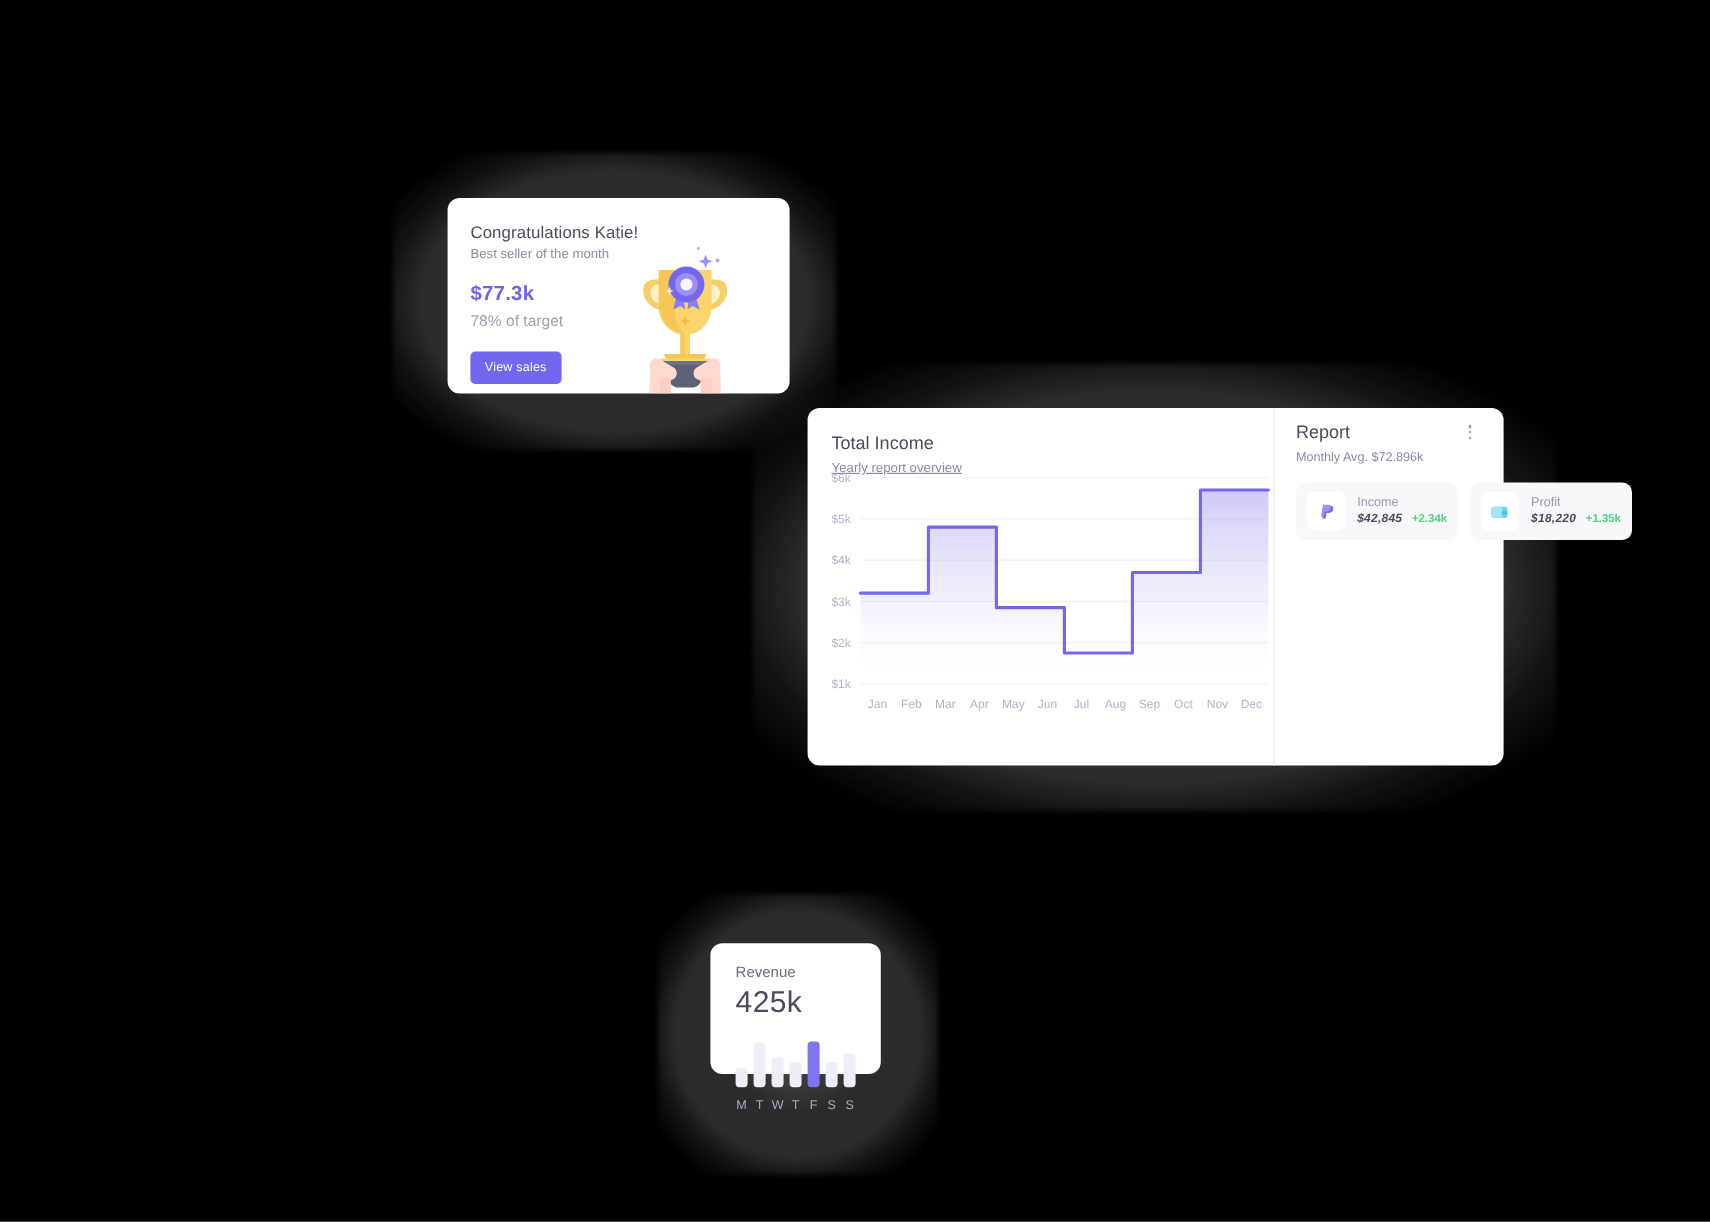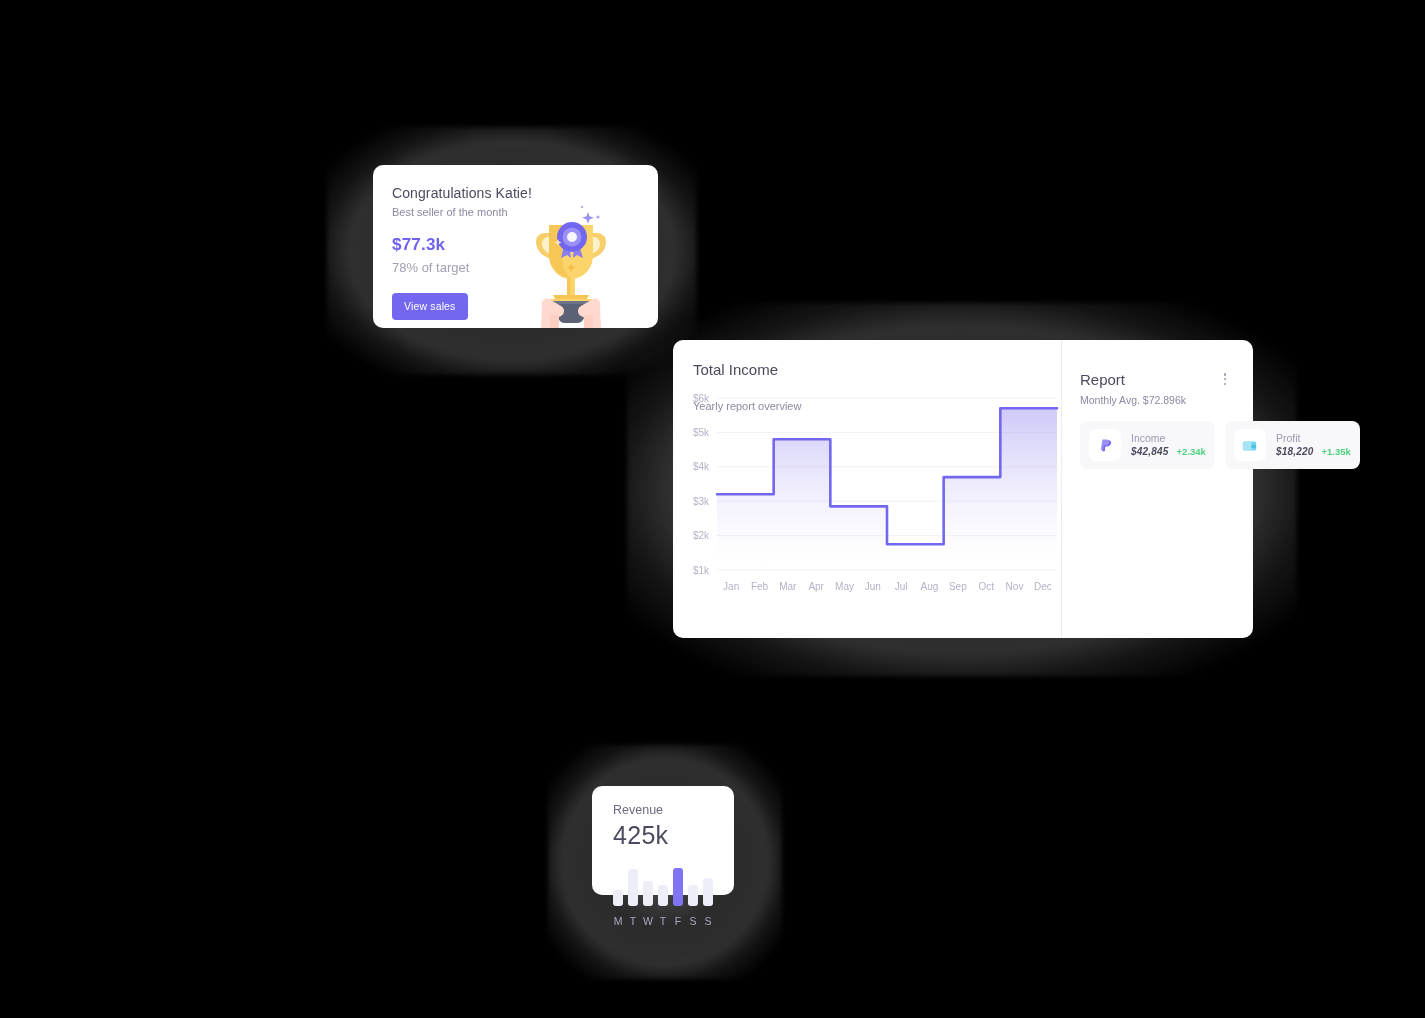--- a/index.html
+++ b/index.html
@@ -87,28 +87,28 @@
 
   
   #halo-income { left: 627px; top: 303px; width: 670px; height: 373px; }
 
   #card-income {
     left: 673px; top: 340px; width: 580px; height: 298px;
     display: flex;
   }
   .income-left { width: 388px; padding: 21px 0 0 20px; position: relative; }
   .income-title { font-size: 15px; color: #4b4b5e; font-weight: 500; }
-  .income-sub { font-size: 11px; color: #8a8aa3; margin-top: 22px; }
+  .income-sub { font-size: 11px; color: #8a8aa3; margin-top: 6px; text-decoration: underline; }
 
   .chart-area { position: absolute; left: 0; top: 50px; width: 388px; height: 210px; }
 
   .income-right {
     width: 189px;
     border-left: 1px solid #ebebf2;
-    padding: 31px 18px 0 18px;
+    padding: 12px 18px 0 18px;
     position: relative;
   }
   .report-head { display: flex; justify-content: space-between; align-items: flex-start; }
   .report-title { font-size: 15px; color: #4b4b5e; font-weight: 500; }
   .kebab-icon { width: 14px; height: 16px; display: flex; flex-direction: column;
                 justify-content: space-between; align-items: center; cursor: pointer; padding: 2px 0; }
   .kebab-icon i { display: block; width: 2.5px; height: 2.5px; border-radius: 50%; background: #9a9ab0; }
   .report-sub { font-size: 10.5px; color: #8a8aa3; margin-top: 6px; }
 
   .report-list { margin-top: 15px; display: flex; flex-direction: row; gap: 10px; }

